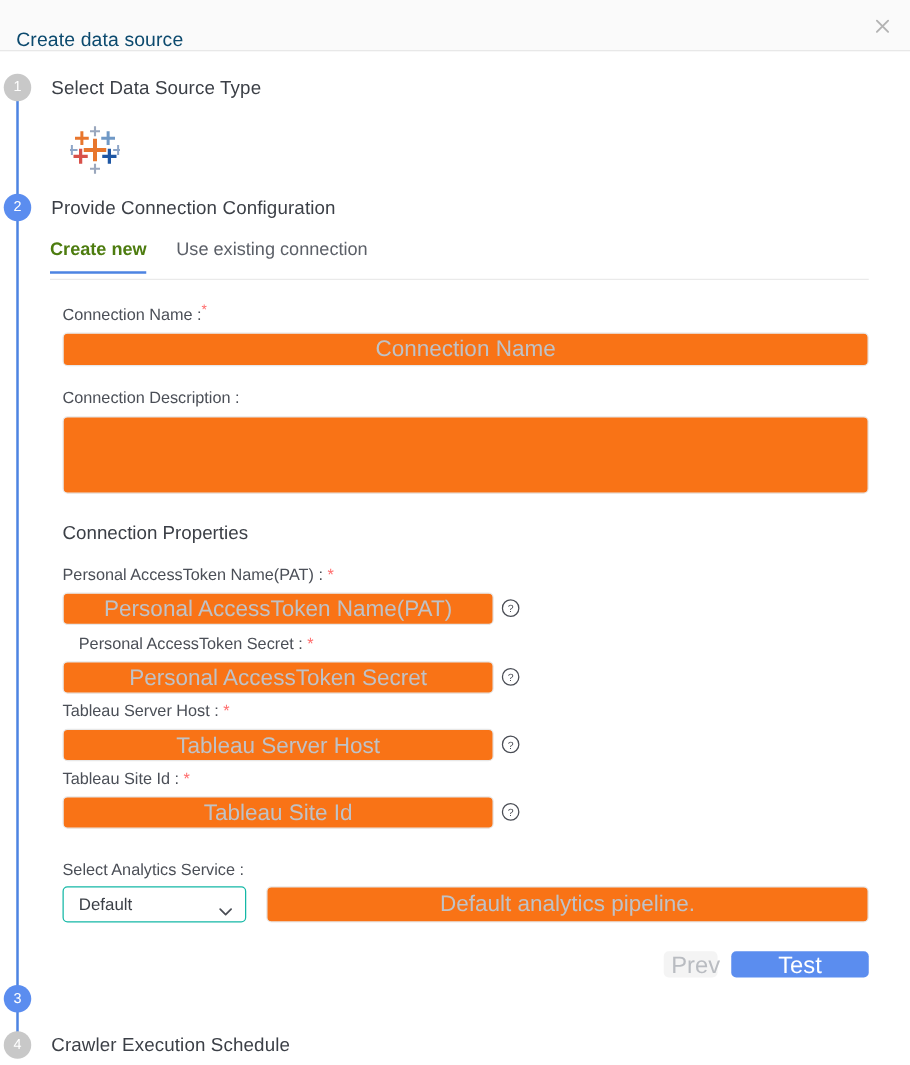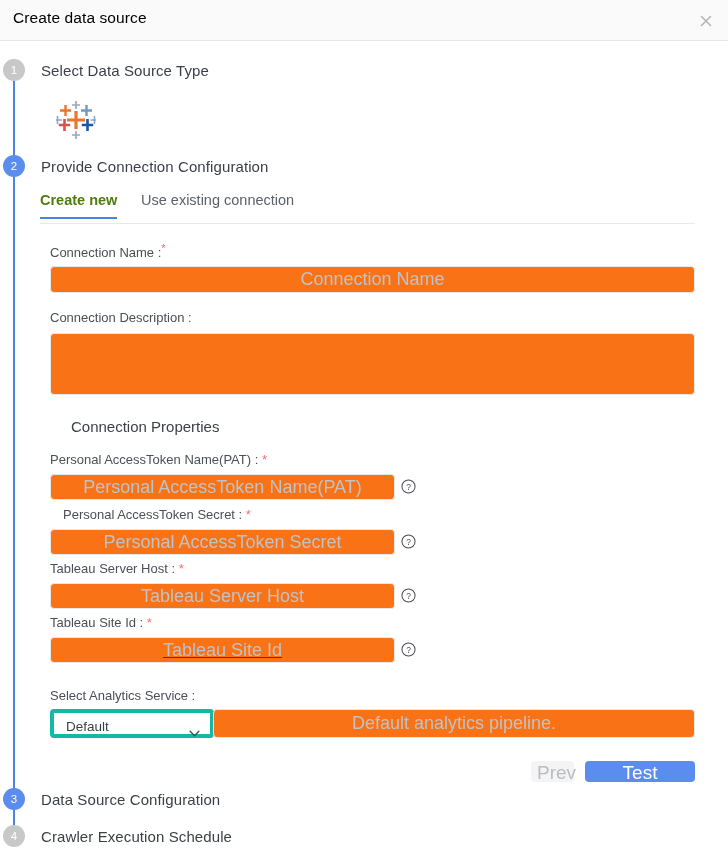--- a/index.html
+++ b/index.html
@@ -21,23 +21,23 @@
   
   .dialog-header {
     position: relative;
     height: 41px;
     background: #fafafa;
     border-bottom: 1px solid #e8e8e8;
   }
   .dialog-title {
     position: absolute;
     left: 13px;
-    top: 9px;
+    top: 24px;
     font-size: 15.5px;
-    color: #000000;
+    color: #0c4a6e;
     letter-spacing: .1px;
   }
   .close-btn {
     position: absolute;
     right: 9px;
     top: 8px;
     width: 26px;
     height: 26px;
     cursor: pointer;
     color: #b3b3b3;
@@ -151,23 +151,23 @@
     cursor: pointer;
     color: #4a4d55;
   }
   .help-icon svg { display: block; }
 
   
   .sel-wrap {
     position: absolute;
     left: 50px;
     top: 709px;
-    width: 164px;
+    width: 147px;
     height: 29px;
-    border: 4px solid #14b8a6;
+    border: 1px solid #14b8a6;
     border-radius: 4px;
     background: #fff;
     cursor: pointer;
   }
   .sel-value {
     position: absolute;
     left: 12px;
     top: 6px;
     font-size: 13.5px;
     color: #3b3f46;
@@ -260,21 +260,21 @@
   </div>
 
   <div class="field-label" style="left:50px; top:242px;">
     <span>Connection Name :</span><span class="req sup">*</span>
   </div>
   <input class="inp" style="left: 50px; top: 266px; width: 645px; height: 27px;" placeholder="Connection Name">
 
   <div class="field-label" style="left:50px; top:310px;">Connection Description :</div>
   <textarea class="inp" style="left: 50px; top: 333px; width: 645px; height: 62px;" placeholder=""></textarea>
 
-  <div class="section-head" style="left:50px; top:418px;margin-left:21px;">Connection Properties</div>
+  <div class="section-head" style="left:50px; top:418px;">Connection Properties</div>
 
   <div class="field-label" style="left:50px; top:452px;">
     <span>Personal AccessToken Name(PAT) :</span> <span class="req">*</span>
   </div>
   <input class="inp" style="left: 50px; top: 474px; width: 345px; height: 26px;" placeholder="Personal AccessToken Name(PAT)">
   <div class="help-icon" style="left:401px; top:479px;">
     <svg width="15" height="15" viewBox="0 0 16 16">
       <circle cx="8" cy="8" r="7" stroke="currentColor" stroke-width="1.1" fill="none"></circle>
       <text x="8" y="11.6" font-size="9" font-family="Liberation Sans, sans-serif" text-anchor="middle" fill="currentColor">?</text>
     </svg>
@@ -298,21 +298,21 @@
   <div class="help-icon" style="left:401px; top:588px;">
     <svg width="15" height="15" viewBox="0 0 16 16">
       <circle cx="8" cy="8" r="7" stroke="currentColor" stroke-width="1.1" fill="none"></circle>
       <text x="8" y="11.6" font-size="9" font-family="Liberation Sans, sans-serif" text-anchor="middle" fill="currentColor">?</text>
     </svg>
   </div>
 
   <div class="field-label" style="left:50px; top:615px;">
     <span>Tableau Site Id :</span> <span class="req">*</span>
   </div>
-  <input class="inp" style="left: 50px; top: 637px; width: 345px; height: 26px; text-decoration: underline;" placeholder="Tableau Site Id">
+  <input class="inp" style="left: 50px; top: 637px; width: 345px; height: 26px;" placeholder="Tableau Site Id">
   <div class="help-icon" style="left:401px; top:642px;">
     <svg width="15" height="15" viewBox="0 0 16 16">
       <circle cx="8" cy="8" r="7" stroke="currentColor" stroke-width="1.1" fill="none"></circle>
       <text x="8" y="11.6" font-size="9" font-family="Liberation Sans, sans-serif" text-anchor="middle" fill="currentColor">?</text>
     </svg>
   </div>
 
   <div class="field-label" style="left:50px; top:688px;">Select Analytics Service :</div>
   <div class="sel-wrap">
     <span class="sel-value">Default</span>
@@ -323,20 +323,19 @@
     </span>
   </div>
   <input class="inp" style="left: 213px; top: 709px; width: 482px; height: 29px;" placeholder="Default analytics pipeline.">
 
   <button class="btn btn-prev">Prev</button>
   <button class="btn btn-test">Test Connection</button>
 
   <div class="step-circle blue" style="top:788px;">
     <span>3</span>
   </div>
-  <div class="step-title" style="top:791px;">Data Source Configuration</div>
 
   <div class="step-circle grey" style="top:825px;">
     <span>4</span>
   </div>
   <div class="step-title" style="top:828px;">Crawler Execution Schedule</div>
 
 </div>
 
 </body></html>

